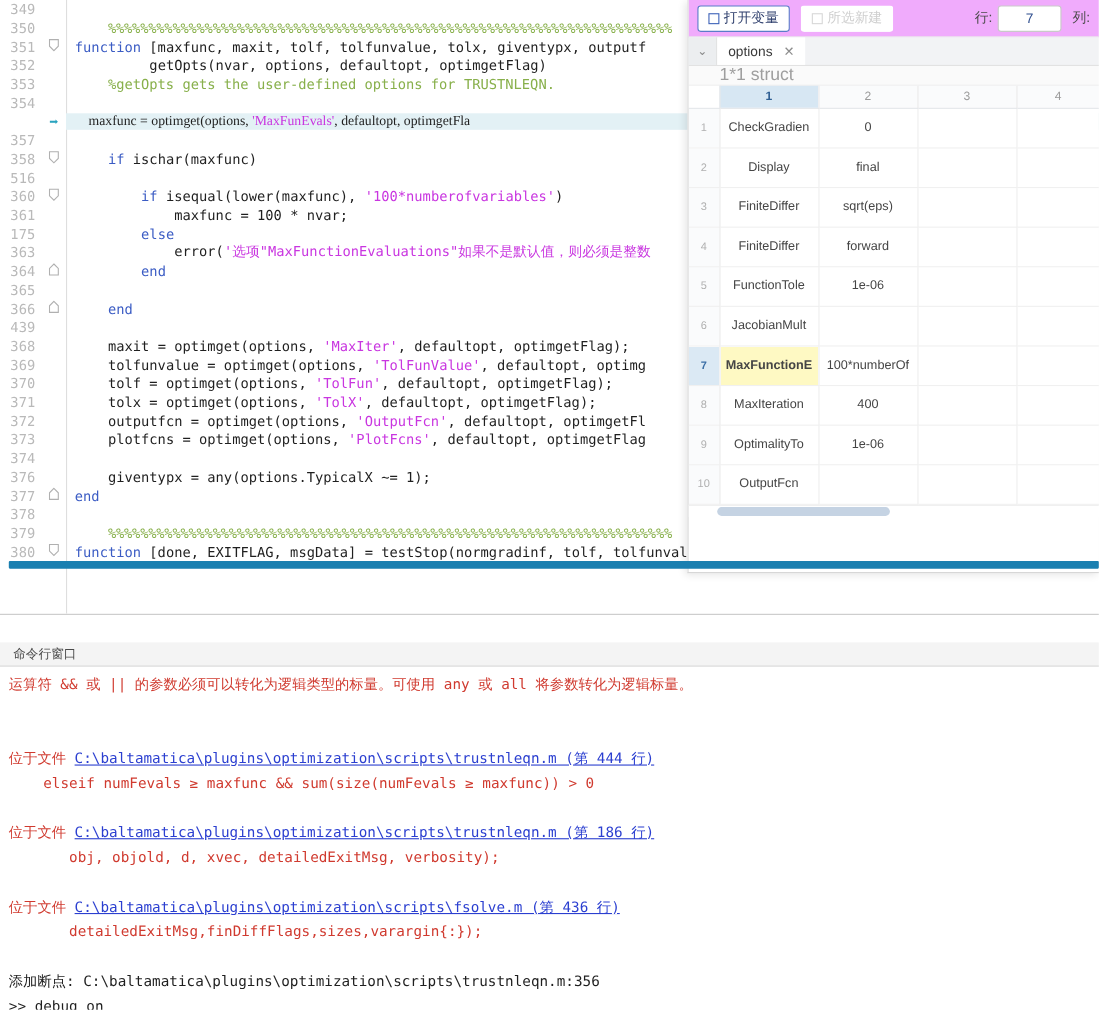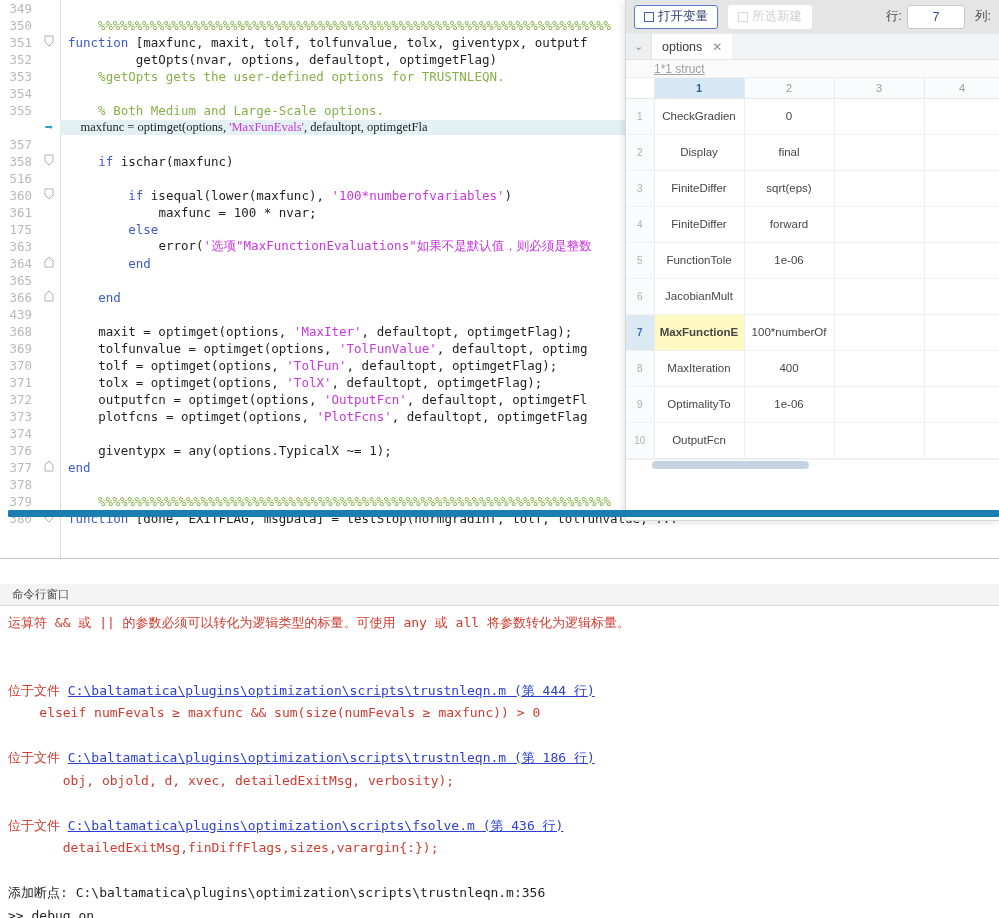--- a/index.html
+++ b/index.html
@@ -67,21 +67,21 @@
   #varpanel {
     position: absolute; left: 625px; top: 0px; width: 374px; height: 521px;
     background: #ffffff;
     border-left: 1px solid #d7d7d7;
     border-bottom: 1px solid #d7d7d7;
     box-shadow: -2px 2px 7px rgba(0,0,0,0.10);
     overflow: hidden;
   }
   #var-toolbar {
     height: 34px; display:flex; align-items:center; gap: 10px;
-    padding: 0 8px; background:#e5e5e5; border-bottom:1px solid #ececec;
+    padding: 0 8px; background:#f0abfc; border-bottom:1px solid #ececec;
   }
   .tb-btn {
     display:flex; align-items:center; gap:4px;
     height: 24px; padding: 0 9px;
     border:1px solid #5b7cc9; border-radius: 3px;
     background:#fff; color:#2c3d6b; font-size:12.5px;
     white-space: nowrap; cursor: pointer;
   }
   .tb-btn.disabled {
     border-color: transparent; color:#cfcfcf; cursor: default;
@@ -110,22 +110,22 @@
   }
   .var-tab {
     display:flex; align-items:center; gap:10px;
     padding: 0 10px; background:#ffffff; font-size:12.5px; color:#3a3a3a;
     cursor: pointer;
   }
   .var-tab .tab-close { color:#8d8d8d; font-size:12px; cursor:pointer; }
 
   #var-subhead {
     height: 18px; display:flex; align-items:center;
-    padding-left: 28px; font-size:12px; color:#9e9e9e;
-    background:#fafafa; border-bottom:1px solid #eeeeee;text-decoration:underline;
+    padding-left: 28px; font-size:16px; color:#9e9e9e;
+    background:#fafafa; border-bottom:1px solid #eeeeee;
   }
 
   #var-grid { position:relative; width:374px; }
   table.vgrid { border-collapse: collapse; width: 374px; table-layout: fixed; }
   table.vgrid col.c-idx { width: 28px; }
   table.vgrid col.c-1 { width: 90px; }
   table.vgrid col.c-2 { width: 90px; }
   table.vgrid col.c-3 { width: 90px; }
   table.vgrid col.c-4 { width: 76px; }
   table.vgrid th {
@@ -195,21 +195,20 @@
     <div class="gutter-rule"></div>
     <div id="editor-lines">
         <div class="code-row"><div class="gutter-num">349</div><div class="gutter-mark"></div><div class="code-text"><span class="t-plain"> </span></div></div>
         <div class="code-row"><div class="gutter-num">350</div><div class="gutter-mark"></div><div class="code-text">    <span class="t-pct">%%%%%%%%%%%%%%%%%%%%%%%%%%%%%%%%%%%%%%%%%%%%%%%%%%%%%%%%%%%%%%%%%%%%%%</span></div></div>
         <div class="code-row"><div class="gutter-num">351</div><div class="gutter-mark"><svg width="10" height="12" viewBox="0 0 10 12">
               <path d="M1 1 L9 1 L9 7 L5 11 L1 7 Z" fill="none" stroke="#b0b0b0" stroke-width="1"></path>
             </svg></div><div class="code-text"><span class="t-kw">function</span><span class="t-plain"> </span><span class="t-plain">[</span><span class="t-plain">maxfunc</span><span class="t-plain">,</span><span class="t-plain"> </span><span class="t-plain">maxit</span><span class="t-plain">,</span><span class="t-plain"> </span><span class="t-plain">tolf</span><span class="t-plain">,</span><span class="t-plain"> </span><span class="t-plain">tolfunvalue</span><span class="t-plain">,</span><span class="t-plain"> </span><span class="t-plain">tolx</span><span class="t-plain">,</span><span class="t-plain"> </span><span class="t-plain">giventypx</span><span class="t-plain">,</span><span class="t-plain"> </span><span class="t-plain">outputf</span></div></div>
         <div class="code-row"><div class="gutter-num">352</div><div class="gutter-mark"></div><div class="code-text"><span class="t-plain"> </span><span class="t-plain"> </span><span class="t-plain"> </span><span class="t-plain"> </span><span class="t-plain"> </span><span class="t-plain"> </span><span class="t-plain"> </span><span class="t-plain"> </span><span class="t-plain"> </span><span class="t-plain">getOpts</span><span class="t-plain">(</span><span class="t-plain">nvar</span><span class="t-plain">,</span><span class="t-plain"> </span><span class="t-plain">options</span><span class="t-plain">,</span><span class="t-plain"> </span><span class="t-plain">defaultopt</span><span class="t-plain">,</span><span class="t-plain"> </span><span class="t-plain">optimgetFlag</span><span class="t-plain">)</span></div></div>
         <div class="code-row"><div class="gutter-num">353</div><div class="gutter-mark"></div><div class="code-text">    <span class="t-cmt">%getOpts gets the user-defined options for TRUSTNLEQN.</span></div></div>
         <div class="code-row"><div class="gutter-num">354</div><div class="gutter-mark"></div><div class="code-text"><span class="t-plain"> </span></div></div>
-        <div class="code-row"><div class="gutter-num">355</div><div class="gutter-mark"></div><div class="code-text">    <span class="t-cmt">% Both Medium and Large-Scale options.</span></div></div>
         <div class="code-row "><div class="gutter-num"></div><div class="gutter-mark" style="color: rgb(41, 163, 191);"><span class="dbg-arrow">➡</span></div><div class="code-text hl-line" style="background: rgb(227, 241, 245);"><span class="t-plain"> </span><span class="t-plain"> </span><span class="t-plain"> </span><span class="t-plain"> </span><span class="t-plain">maxfunc</span><span class="t-plain"> </span><span class="t-plain">=</span><span class="t-plain"> </span><span class="t-plain">optimget</span><span class="t-plain">(</span><span class="t-plain">options</span><span class="t-plain">,</span><span class="t-plain"> </span><span class="t-str">'MaxFunEvals'</span><span class="t-plain">,</span><span class="t-plain"> </span><span class="t-plain">defaultopt</span><span class="t-plain">,</span><span class="t-plain"> </span><span class="t-plain">optimgetFla</span></div></div>
         <div class="code-row"><div class="gutter-num">357</div><div class="gutter-mark"></div><div class="code-text"><span class="t-plain"> </span></div></div>
         <div class="code-row"><div class="gutter-num">358</div><div class="gutter-mark"><svg width="10" height="12" viewBox="0 0 10 12">
               <path d="M1 1 L9 1 L9 7 L5 11 L1 7 Z" fill="none" stroke="#b0b0b0" stroke-width="1"></path>
             </svg></div><div class="code-text"><span class="t-plain"> </span><span class="t-plain"> </span><span class="t-plain"> </span><span class="t-plain"> </span><span class="t-kw">if</span><span class="t-plain"> </span><span class="t-plain">ischar</span><span class="t-plain">(</span><span class="t-plain">maxfunc</span><span class="t-plain">)</span></div></div>
         <div class="code-row"><div class="gutter-num">516</div><div class="gutter-mark"></div><div class="code-text"><span class="t-plain"> </span></div></div>
         <div class="code-row"><div class="gutter-num">360</div><div class="gutter-mark"><svg width="10" height="12" viewBox="0 0 10 12">
               <path d="M1 1 L9 1 L9 7 L5 11 L1 7 Z" fill="none" stroke="#b0b0b0" stroke-width="1"></path>
             </svg></div><div class="code-text"><span class="t-plain"> </span><span class="t-plain"> </span><span class="t-plain"> </span><span class="t-plain"> </span><span class="t-plain"> </span><span class="t-plain"> </span><span class="t-plain"> </span><span class="t-plain"> </span><span class="t-kw">if</span><span class="t-plain"> </span><span class="t-plain">isequal</span><span class="t-plain">(</span><span class="t-plain">lower</span><span class="t-plain">(</span><span class="t-plain">maxfunc</span><span class="t-plain">)</span><span class="t-plain">,</span><span class="t-plain"> </span><span class="t-str">'100*numberofvariables'</span><span class="t-plain">)</span></div></div>
         <div class="code-row"><div class="gutter-num">361</div><div class="gutter-mark"></div><div class="code-text"><span class="t-plain"> </span><span class="t-plain"> </span><span class="t-plain"> </span><span class="t-plain"> </span><span class="t-plain"> </span><span class="t-plain"> </span><span class="t-plain"> </span><span class="t-plain"> </span><span class="t-plain"> </span><span class="t-plain"> </span><span class="t-plain"> </span><span class="t-plain"> </span><span class="t-plain">maxfunc</span><span class="t-plain"> </span><span class="t-plain">=</span><span class="t-plain"> </span><span class="t-plain">1</span><span class="t-plain">0</span><span class="t-plain">0</span><span class="t-plain"> </span><span class="t-plain">*</span><span class="t-plain"> </span><span class="t-plain">nvar</span><span class="t-plain">;</span></div></div>

